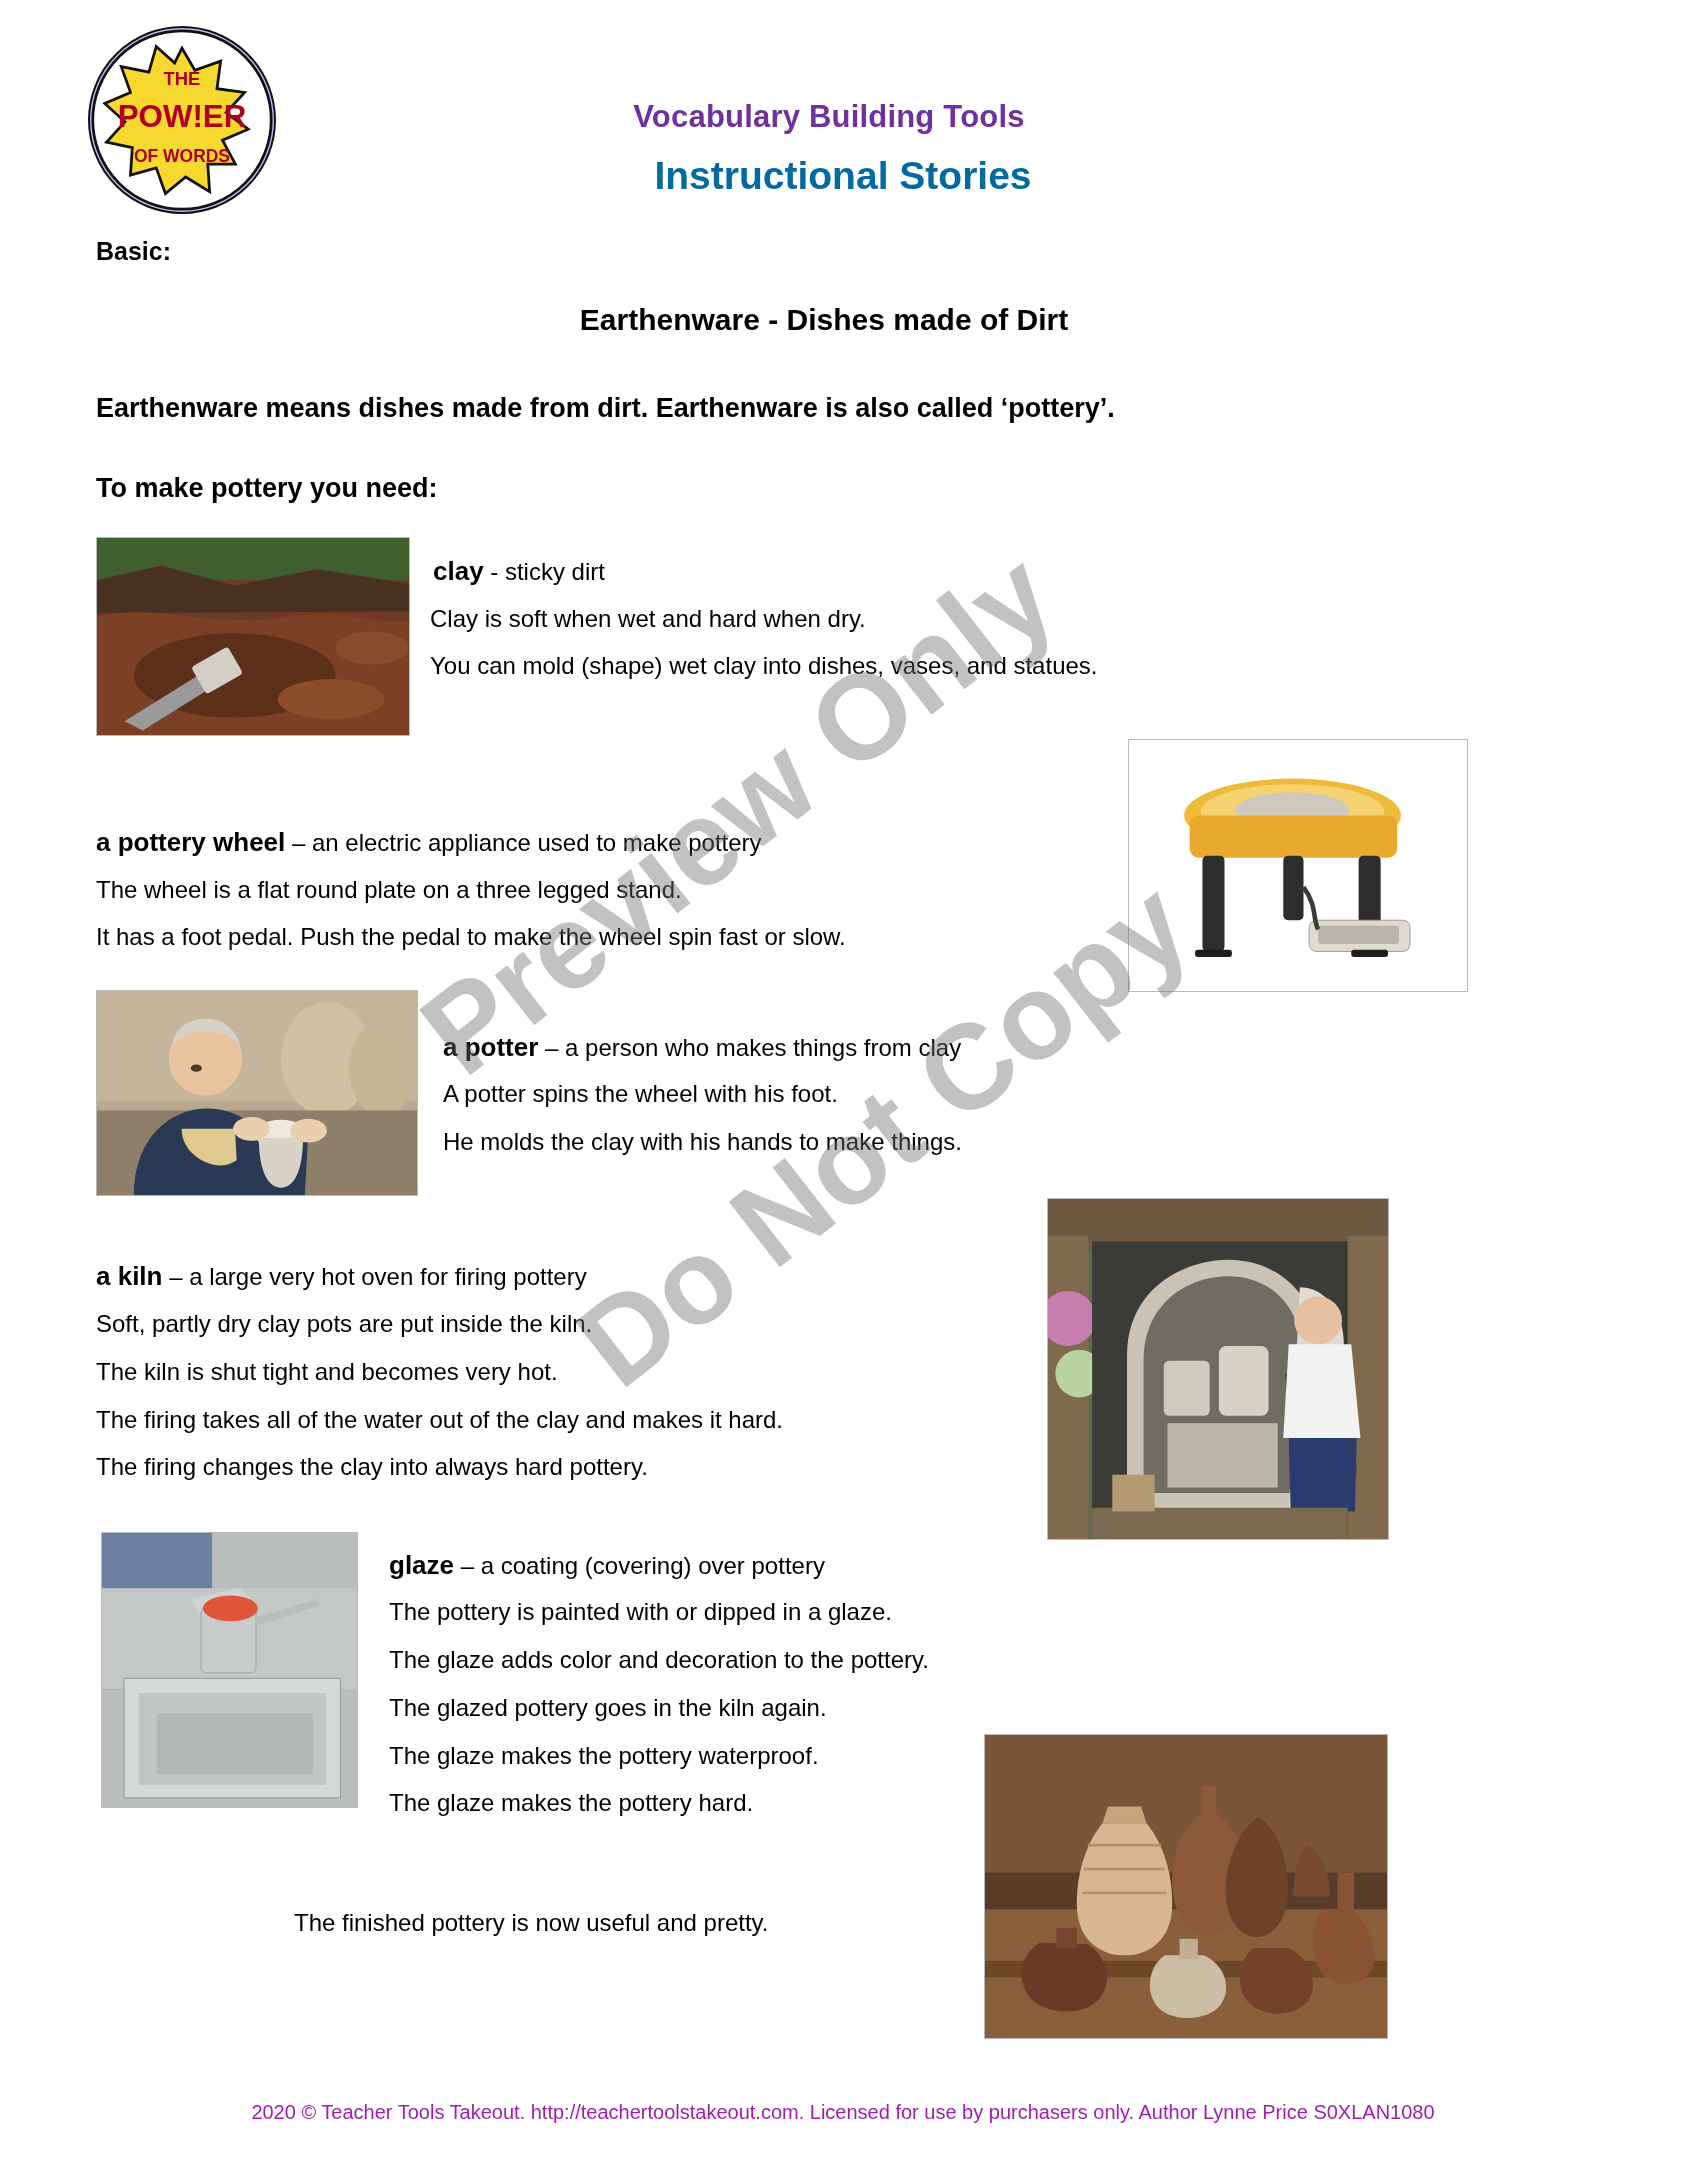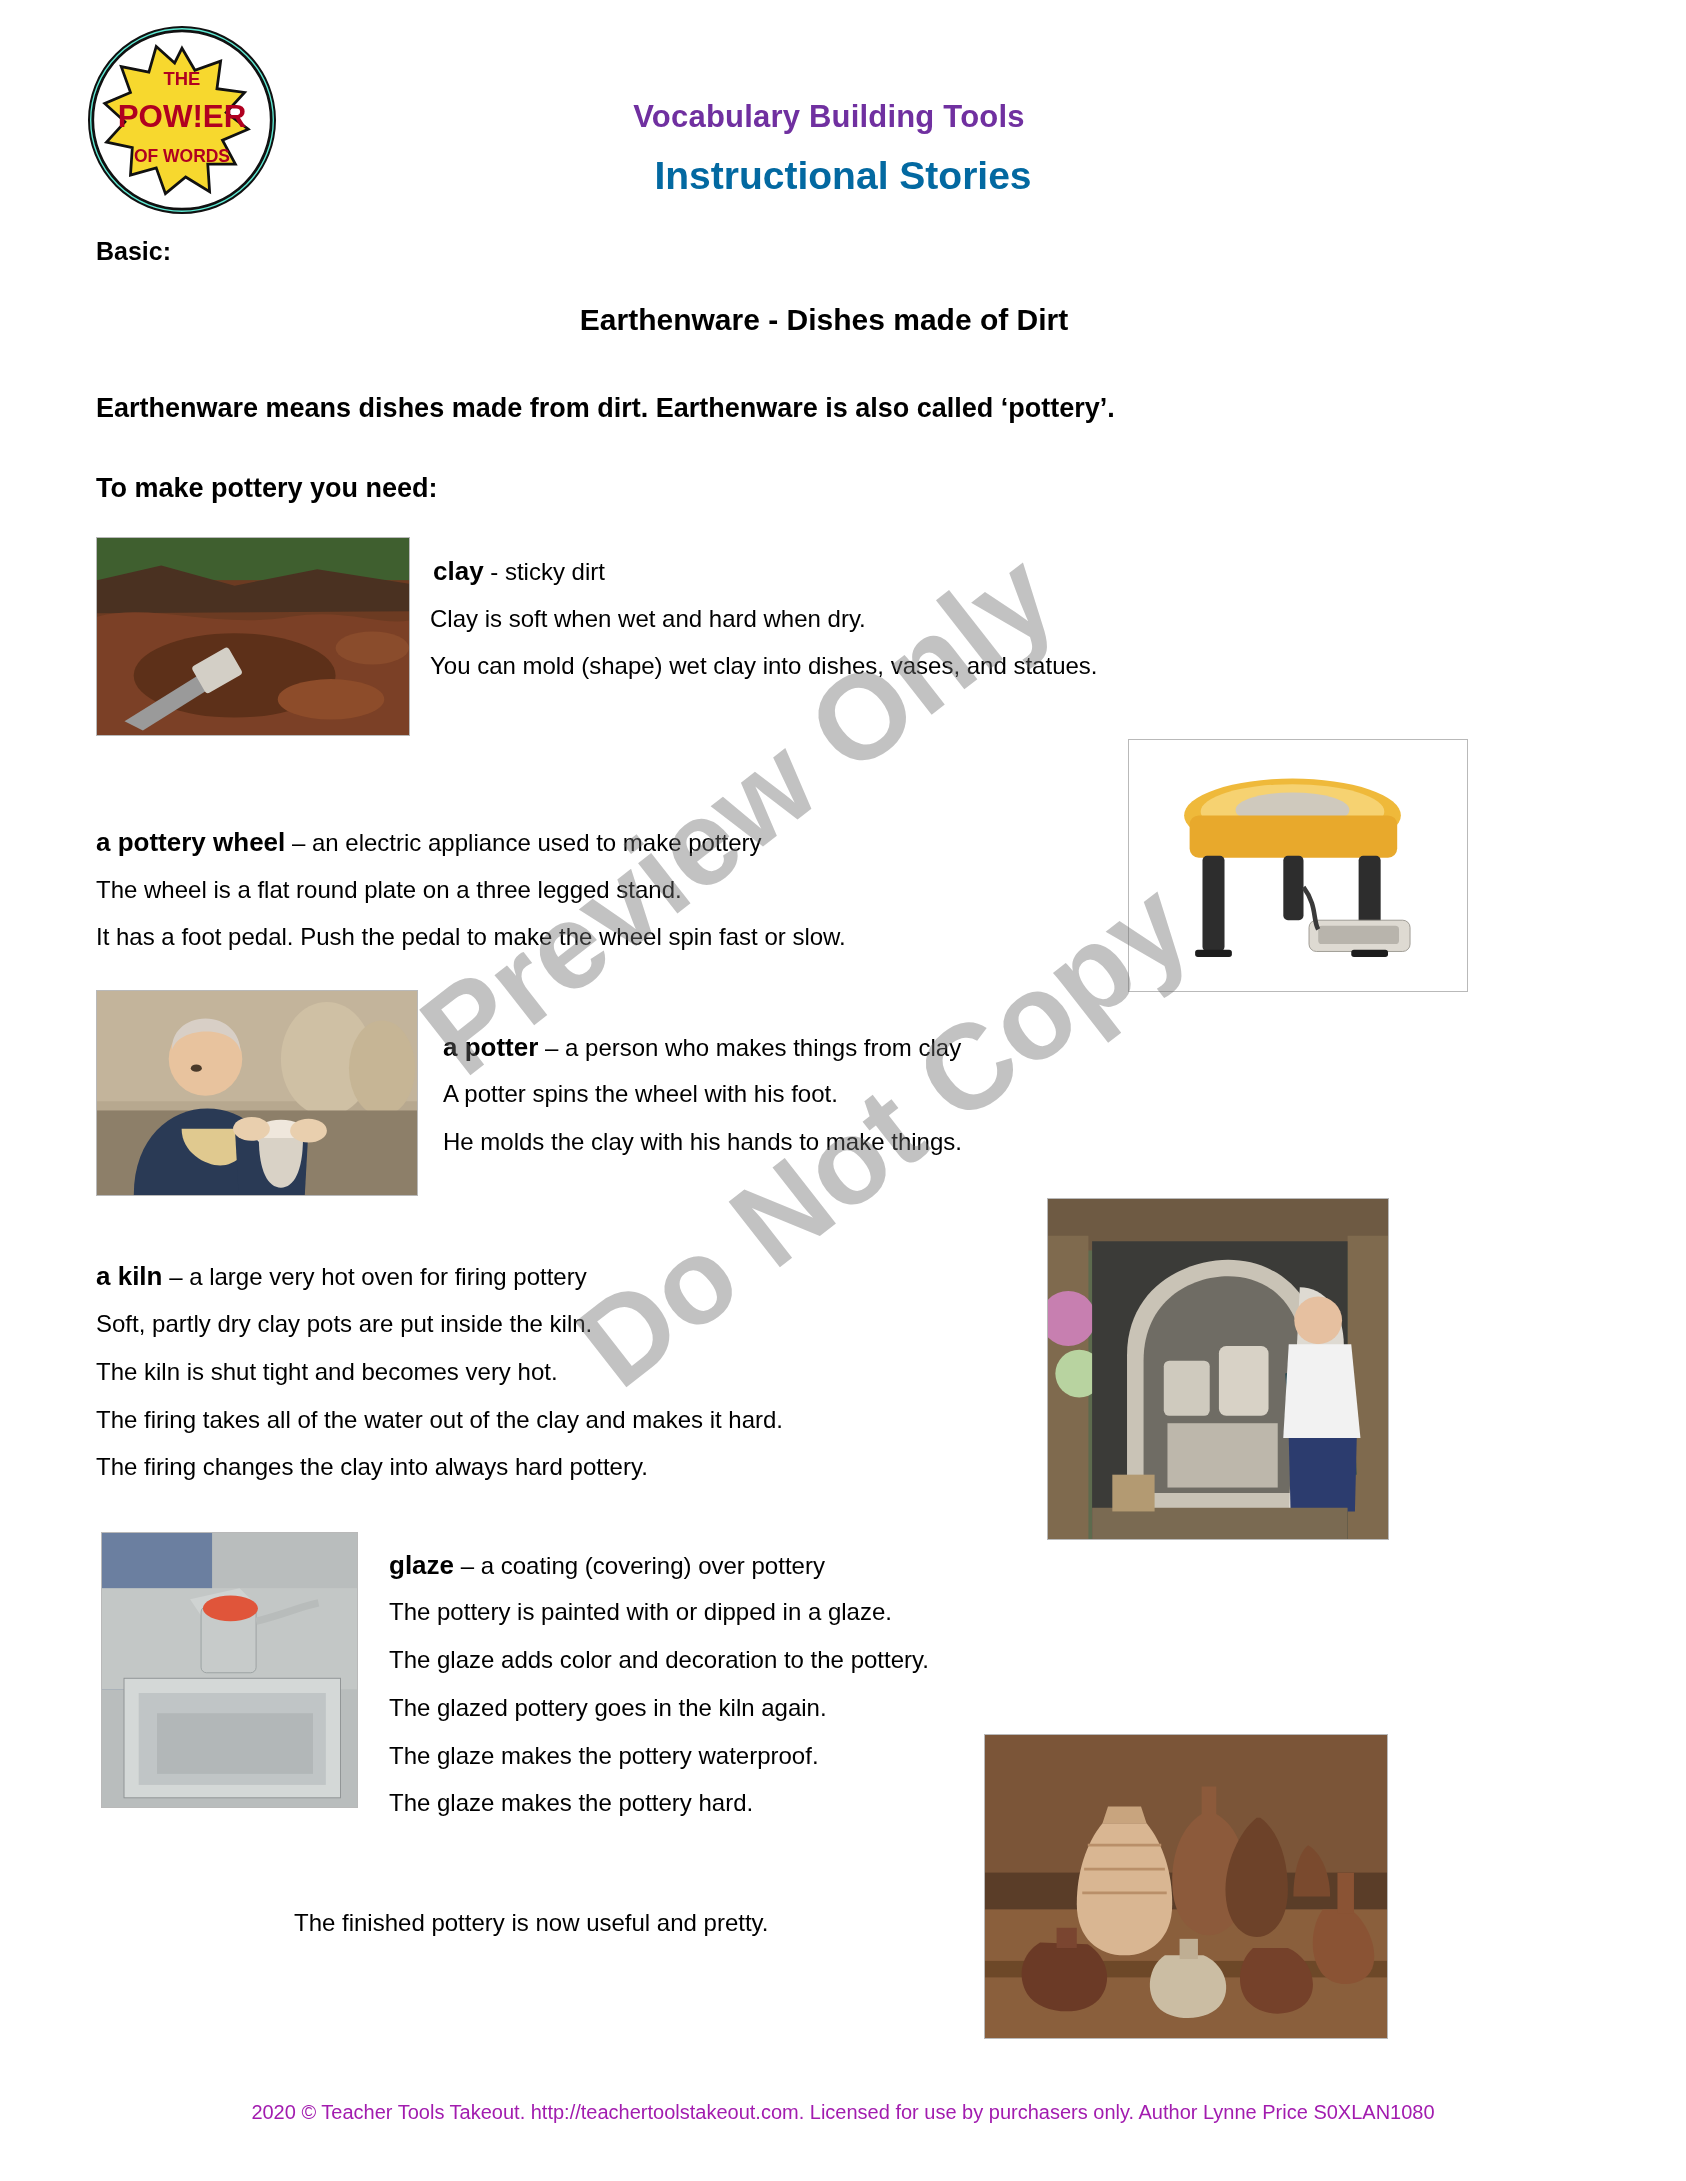--- a/index.html
+++ b/index.html
@@ -25,21 +25,21 @@
 
   
   .logo {
     position: absolute;
     left: 88px;
     top: 26px;
     width: 184px;
     height: 184px;
     border-radius: 50%;
     border: 2.8px solid #111;
-    background: #5eead4;
+    background: #c4b5fd;
     display: flex;
     align-items: center;
     justify-content: center;
     overflow: hidden;
   }
   .logo svg { display:block; }
 
   
   .hdr-sub {
     position: absolute;

